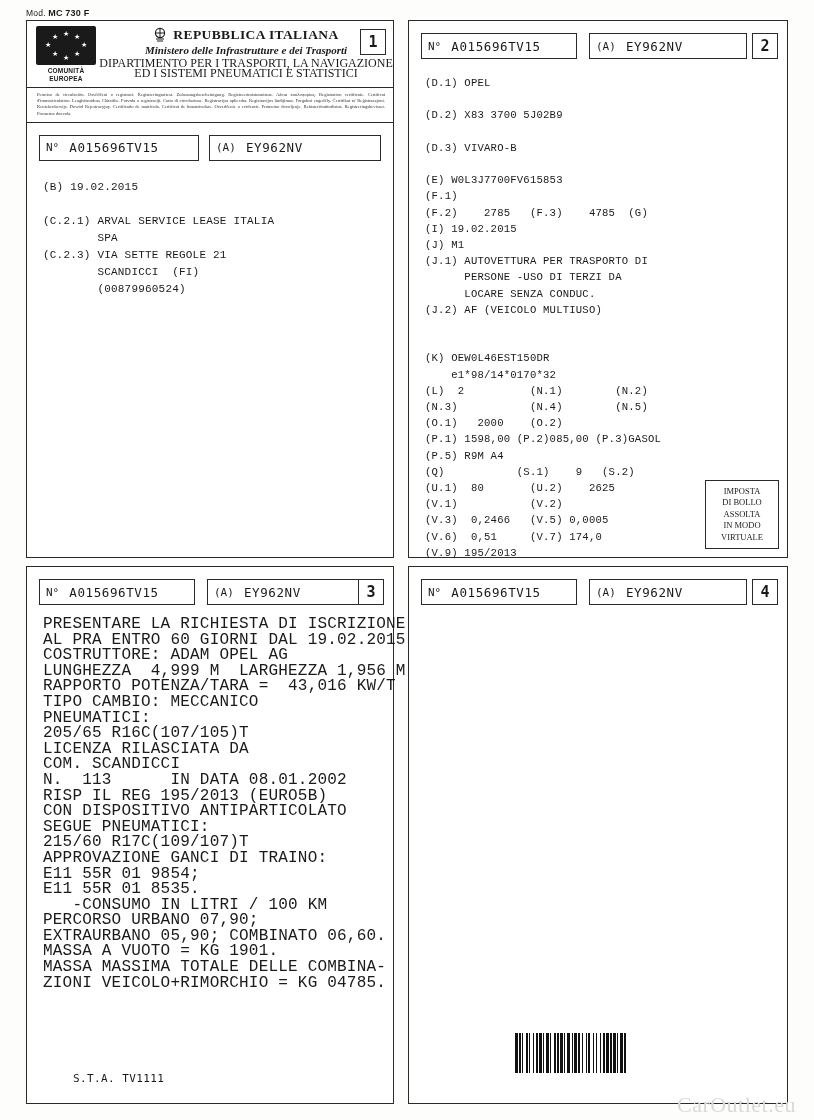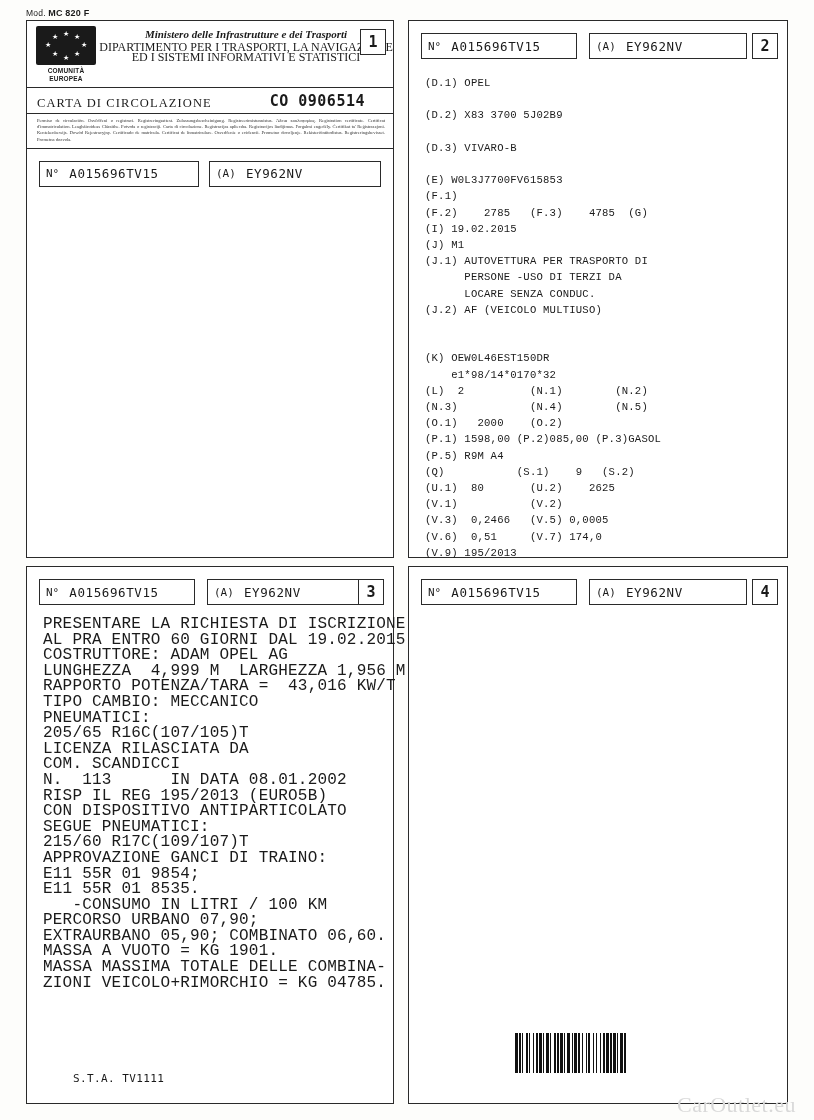--- a/index.html
+++ b/index.html
@@ -255,21 +255,21 @@
     letter-spacing: .5px;
   }
 </style>
 </head>
 <body>
 
 <div class="page">
 
   <div class="mod-label">
     <span>Mod.</span>
-    <b>MC 820 F</b>
+    <b>MC 730 F</b>
   </div>
 
   <div class="quad" id="quad1">
 
     <div class="hdr">
       <div class="eu-flag">
         <div class="eu-box">
           <span class="star" style="left:27px; top:4px;">★</span>
           <span class="star" style="left:38px; top:7px;">★</span>
           <span class="star" style="left:45px; top:15px;">★</span>
@@ -279,48 +279,61 @@
           <span class="star" style="left:9px;  top:15px;">★</span>
           <span class="star" style="left:16px; top:7px;">★</span>
         </div>
         <div class="eu-cap">
           <div>COMUNITÀ</div>
           <div>EUROPEA</div>
         </div>
       </div>
 
       <div class="hdr-center">
+        <div class="rep-line">
+          <span class="emblem">
+            <svg width="14" height="16" viewBox="0 0 14 16">
+              <circle cx="7" cy="6" r="4.6" fill="none" stroke="#1a1a1a" stroke-width="1.1"></circle>
+              <path d="M7 1.6 L7 10.6 M2.6 6 L11.4 6" stroke="#1a1a1a" stroke-width="1"></path>
+              <path d="M3 12 L11 12 M4 14 L10 14" stroke="#1a1a1a" stroke-width="1"></path>
+            </svg>
+          </span>
+          <span>REPUBBLICA ITALIANA</span>
+        </div>
         <div class="min-line">Ministero delle Infrastrutture e dei Trasporti</div>
         <div class="dip-line">
           <div>DIPARTIMENTO PER I TRASPORTI, LA NAVIGAZIONE</div>
-          <div>ED I SISTEMI INFORMATIVI E STATISTICI</div>
+          <div>ED I SISTEMI PNEUMATICI E STATISTICI</div>
         </div>
       </div>
 
       <div class="corner-num">1</div>
     </div>
 
-    <div class="band">
-      <span class="title">CARTA DI CIRCOLAZIONE</span>
-      <span class="docnum">CO 0906514</span>
-    </div>
 
     <div class="microtext">Permiso de circulación. Osvědčení o registraci. Registreringsattest. Zulassungsbescheinigung. Registreerimistunnistus. Άδεια κυκλοφορίας. Registration certificate. Certificat d'immatriculation. Leagháiroideas Cláraithe. Potvrda o registraciji. Carta di circolazione. Registrācijas apliecība. Registracijos liudijimas. Forgalmi engedély. Ċertifikat ta' Reġistrazzjoni. Kentekenbewijs. Dowód Rejestracyjny. Certificado de matrícula. Certificat de înmatriculare. Osvedčenie o evidencii. Prometno dovoljenje. Rekisteröintitodistus. Registreringsbevisset. Prometna dozvola.</div>
 
     <div class="idrow">
       <div class="idbox n">
         <span class="lab">N°</span>
         <span class="val">A015696TV15</span>
       </div>
       <div class="idbox a">
         <span class="lab">(A)</span>
         <span class="val">EY962NV</span>
       </div>
     </div>
 
+    <div class="body-text">(B) 19.02.2015
+
+(C.2.1) ARVAL SERVICE LEASE ITALIA
+        SPA
+(C.2.3) VIA SETTE REGOLE 21
+        SCANDICCI  (FI)
+        (00879960524)</div>
   </div>
 
   <div class="quad" id="quad2">
     <div class="q-top-row">
       <div class="idbox n">
         <span class="lab">N°</span>
         <span class="val">A015696TV15</span>
       </div>
       <div class="idbox a">
         <span class="lab">(A)</span>
@@ -353,20 +366,27 @@
 (O.1)   2000    (O.2)
 (P.1) 1598,00 (P.2)085,00 (P.3)GASOL
 (P.5) R9M A4
 (Q)           (S.1)    9   (S.2)
 (U.1)  80       (U.2)    2625
 (V.1)           (V.2)
 (V.3)  0,2466   (V.5) 0,0005
 (V.6)  0,51     (V.7) 174,0
 (V.9) 195/2013</div>
 
+    <div class="stamp-box">
+      <div>IMPOSTA</div>
+      <div>DI BOLLO</div>
+      <div>ASSOLTA</div>
+      <div>IN MODO</div>
+      <div>VIRTUALE</div>
+    </div>
   </div>
 
   <div class="quad" id="quad3">
     <div class="q-top-row">
       <div class="idbox n">
         <span class="lab">N°</span>
         <span class="val">A015696TV15</span>
       </div>
       <div class="idbox a">
         <span class="lab">(A)</span>

